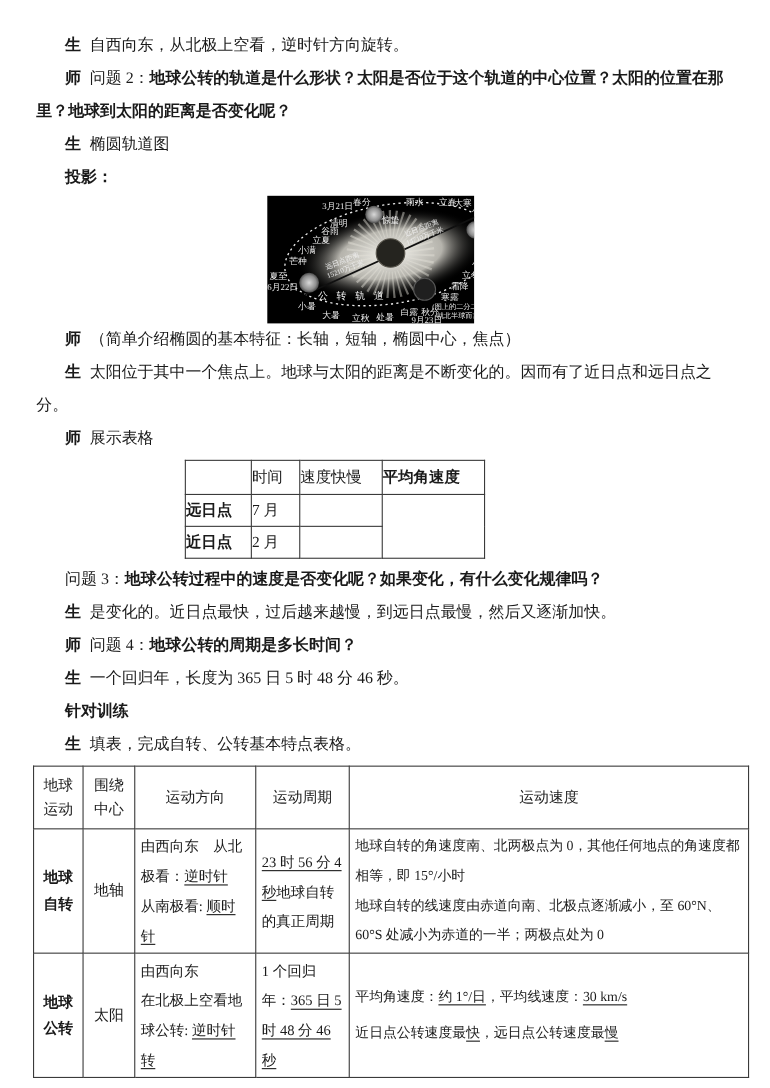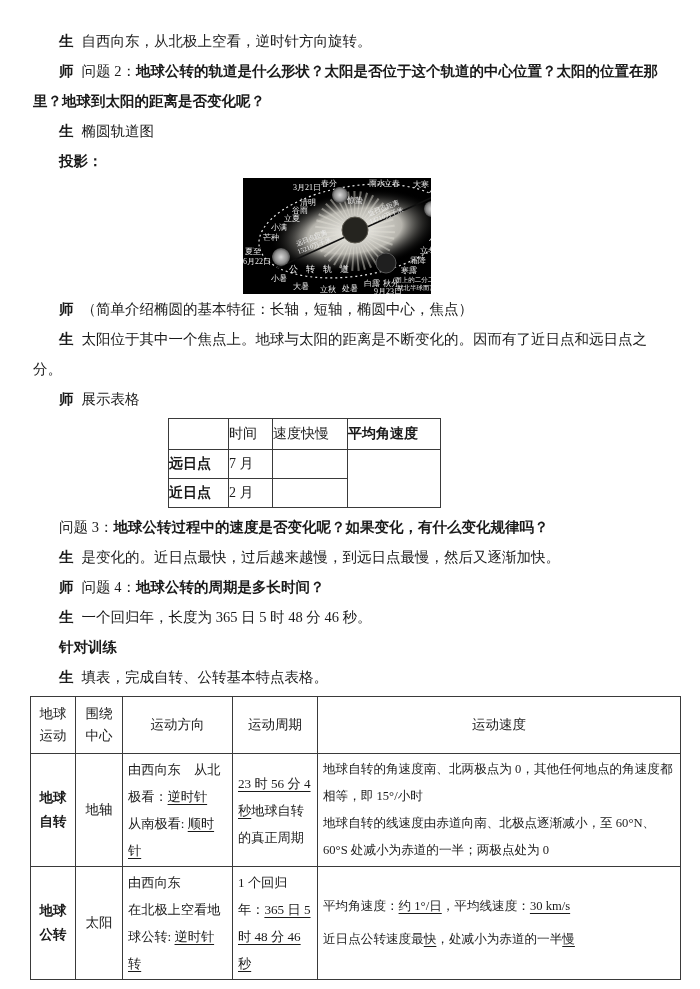--- a/index.html
+++ b/index.html
@@ -80,21 +80,21 @@
       <circle cx="112" cy="52" r="13" fill="#25241f" stroke="#5a574e" stroke-width="1"></circle>
       <circle cx="97" cy="17" r="8" fill="url(#globe)"></circle>
       <circle cx="38" cy="79" r="9" fill="url(#globe)"></circle>
       <circle cx="143" cy="85" r="10" fill="#1f1f1f" stroke="#555" stroke-width="1"></circle>
       <circle cx="189" cy="31" r="8" fill="url(#globe)"></circle>
     </svg>
 
     <span class="fl" style="left:78px;top:1px;">春分</span>
     <span class="fl" style="left:104px;top:18px;text-align:center;">惊蛰</span>
     <span class="fl" style="left:126px;top:1px;">雨水</span>
-    <span class="fl" style="left:141px;top:1px;">立春</span>
+    <span class="fl" style="left:156px;top:1px;">立春</span>
     <span class="fl" style="left:170px;top:2px;">大寒</span>
     <span class="fl" style="left:186px;top:9px;">小寒</span>
 
     <span class="fl" style="left:50px;top:5px;">3月21日</span>
     <span class="fl" style="left:57px;top:20px;">清明</span>
     <span class="fl" style="left:49px;top:28px;">谷雨</span>
     <span class="fl" style="left:41px;top:36px;">立夏</span>
     <span class="fl" style="left:28px;top:45px;">小满</span>
     <span class="fl" style="left:20px;top:55px;">芒种</span>
     <span class="fl" style="left:2px;top:69px;">夏至</span>
@@ -196,19 +196,19 @@
             <div class="p2">地球自转的线速度由赤道向南、北极点逐渐减小，至 60°N、60°S 处减小为赤道的一半；两极点处为 0</div>
           </td>
     </tr>
     <tr style="height:83px;">
       <td class="motion">地球公转</td>
       <td class="centerc">太阳</td>
       <td class="dirc"><span>由西向东</span><br><span>在北极上空看地球公转: </span><span class="ul">逆时针转</span></td>
       <td class="perc"><span>1 个回归年：</span><span class="ul">365 日 5 时 48 分 46 秒</span></td>
       <td class="spdc spdc2">
         <div><span>平均角速度：</span><span class="ul">约 1°/日</span><span>，平均线速度：</span><span class="ul">30 km/s</span></div>
-        <div class="p2"><span>近日点公转速度最</span><span class="ul">快</span><span>，处减小为赤道的一半</span><span class="ul">慢</span></div>
+        <div class="p2"><span>近日点公转速度最</span><span class="ul">快</span><span>，远日点公转速度最</span><span class="ul">慢</span></div>
       </td>
     </tr>
   </tbody>
     </table>
 
 </div>
 
 </body></html>

